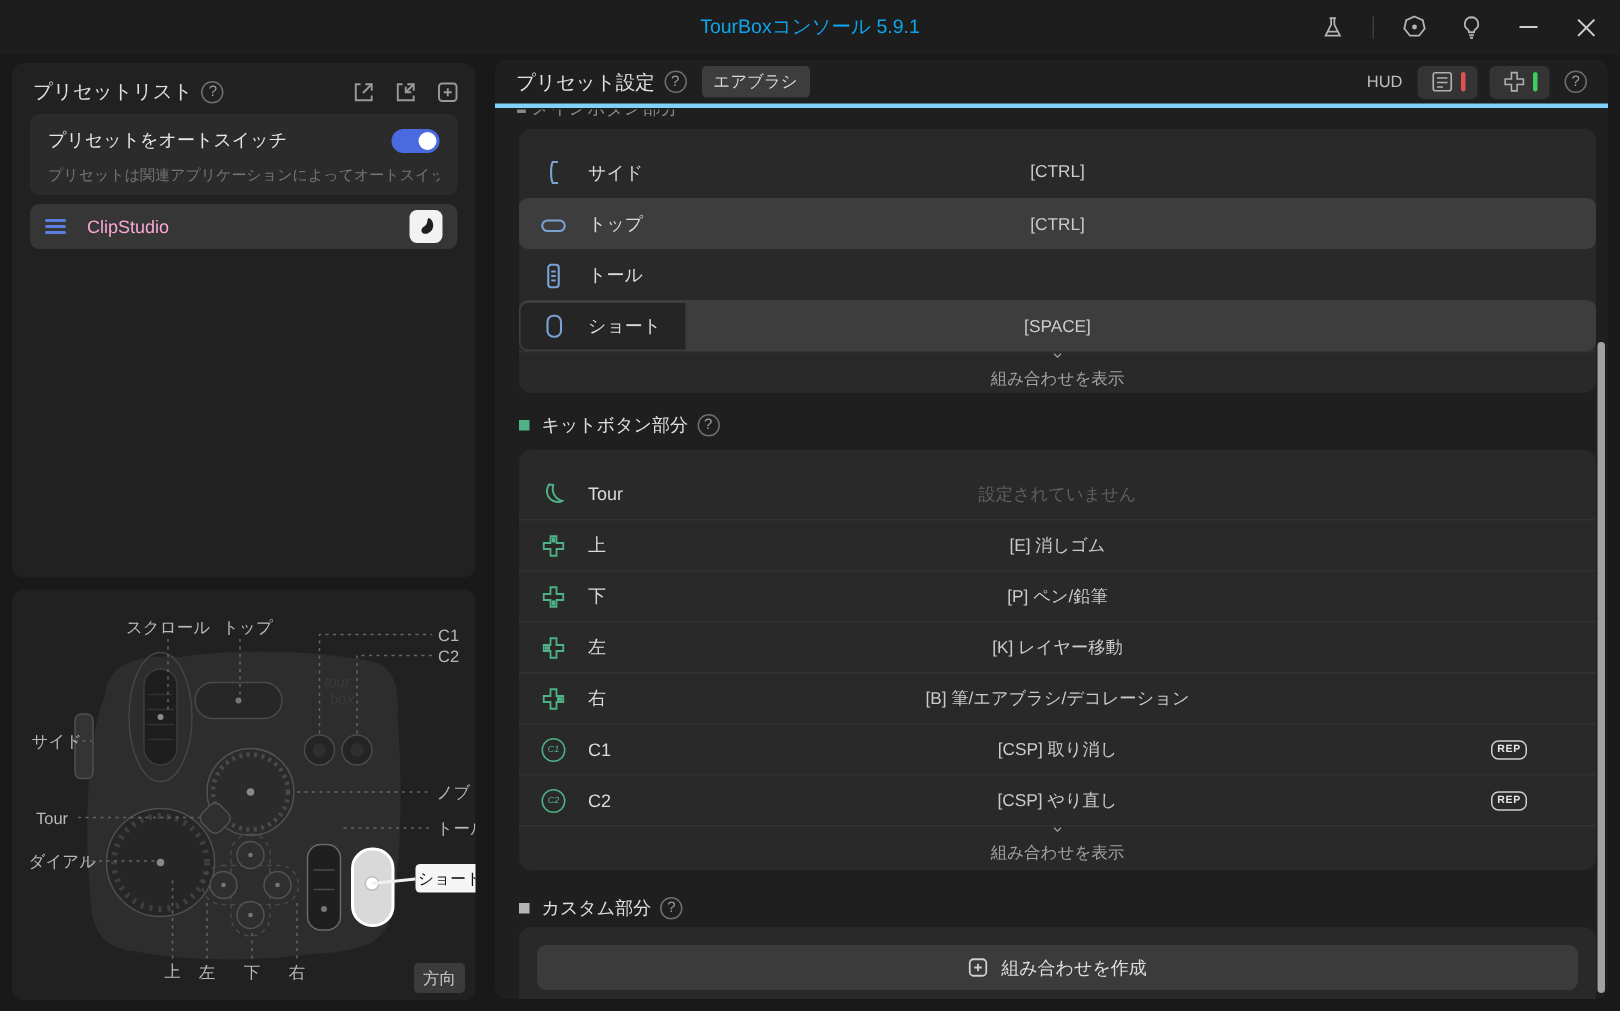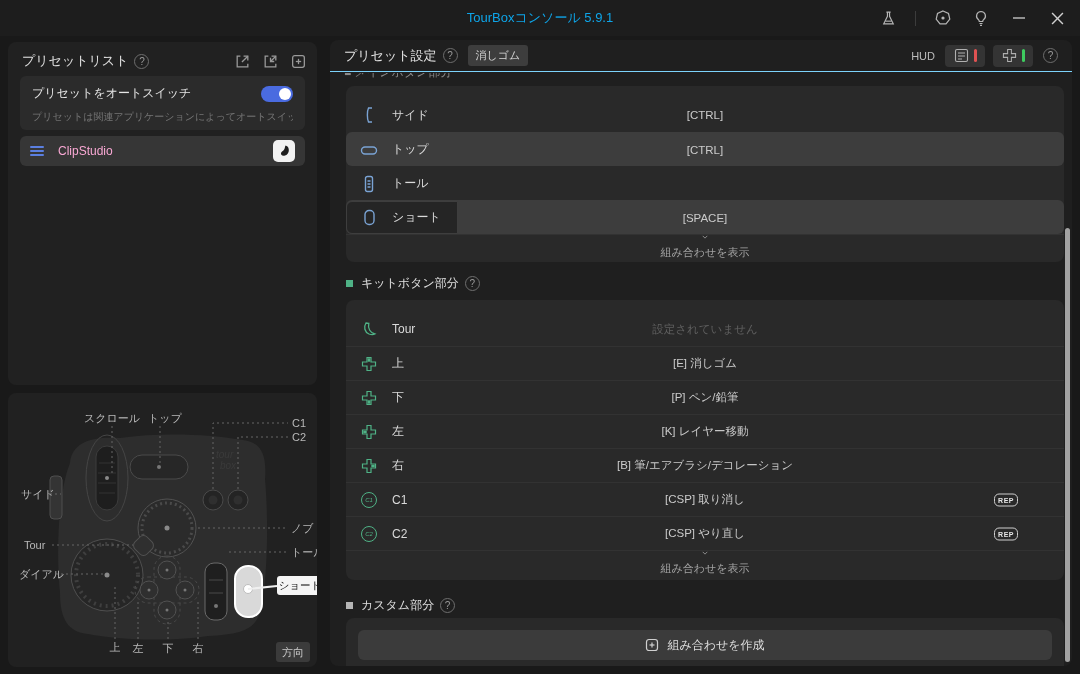--- a/index.html
+++ b/index.html
@@ -39,21 +39,21 @@
     border-radius:6px; display:flex; align-items:center; padding:0 10px; }
   .burger { width:14px; display:flex; flex-direction:column; gap:2px; margin-right:14px; }
   .burger i { height:2px; background:#5b7fe0; border-radius:1px; }
   .preset-name { font-size:12px; color:#f9a8d4; }
   .app-badge { margin-left:auto; width:22px; height:22px; background:#f2f2f2; border-radius:5px;
     display:flex; align-items:center; justify-content:center; }
 
   
   .p-main { left:330px; top:40px; width:742px; height:626px; background:#1f1f1f; border-radius:8px; overflow:hidden; }
   .m-header { position:absolute; top:0; left:0; right:0; height:32px; display:flex; align-items:center;
-    padding:0 14px; border-bottom:1px solid #7dd3fc; }
+    padding:0 14px; border-bottom:3px solid #7dd3fc; }
   .m-title { font-size:13px; color:#e3e3e3; }
   .reset-btn { margin-left:10px; background:#3d3d3d; border-radius:3px; font-size:11px; color:#d8d8d8;
     padding:3px 8px; }
   .hud-area { margin-left:auto; display:flex; align-items:center; gap:8px; }
   .hud-label { font-size:11px; color:#bdbdbd; margin-right:2px; }
   .hud-btn { width:40px; height:22px; background:#343434; border-radius:4px; display:flex;
     align-items:center; justify-content:center; gap:5px; }
   .hud-bar { width:3px; height:13px; border-radius:2px; }
 
   .clipped-sliver { position:absolute; top:33px; left:14px; width:260px; height:7px; overflow:hidden; }
@@ -283,21 +283,21 @@
       <rect x="268" y="249" width="34" height="20" rx="3" fill="#3b3b3b"></rect>
       <text x="285" y="263" text-anchor="middle" font-size="11" fill="#c9c9c9">方向</text>
     </g>
   </svg>
 </div>
 
 <div class="panel p-main">
   <div class="m-header">
     <span class="m-title">プリセット設定</span>
     <span class="help">?</span>
-    <span class="reset-btn">消しゴム</span>
+    <span class="reset-btn">エアブラシ</span>
     <span class="hud-area">
       <span class="hud-label">HUD</span>
       <span class="hud-btn">
         <svg width="15" height="15" viewBox="0 0 15 15" fill="none" stroke="#b0b0b0" stroke-width="1.1">
           <rect x="1.5" y="1.5" width="12" height="12" rx="1.5"></rect>
             <line x1="4" y1="5" x2="11" y2="5"></line>
             <line x1="4" y1="8" x2="11" y2="8"></line>
             <line x1="4" y1="11" x2="8" y2="11"></line>
         </svg>
         <span class="hud-bar" style="background:#e05252"></span>

